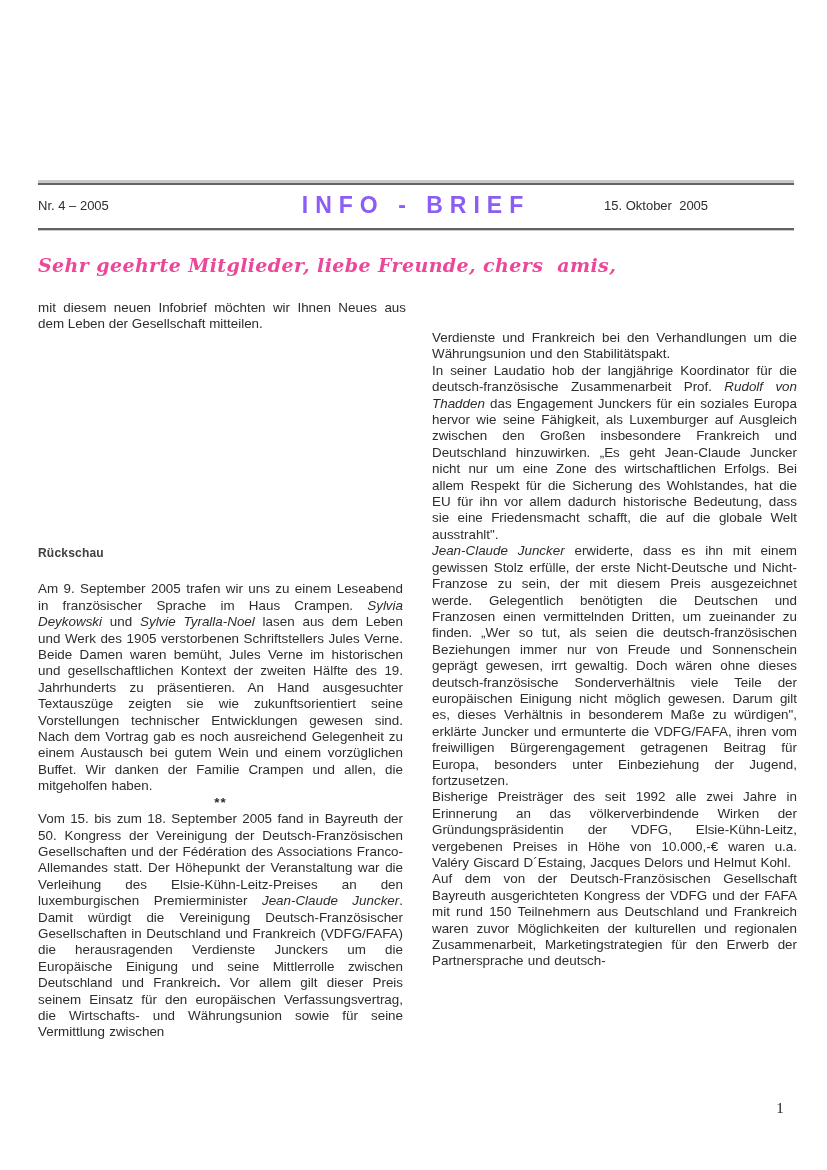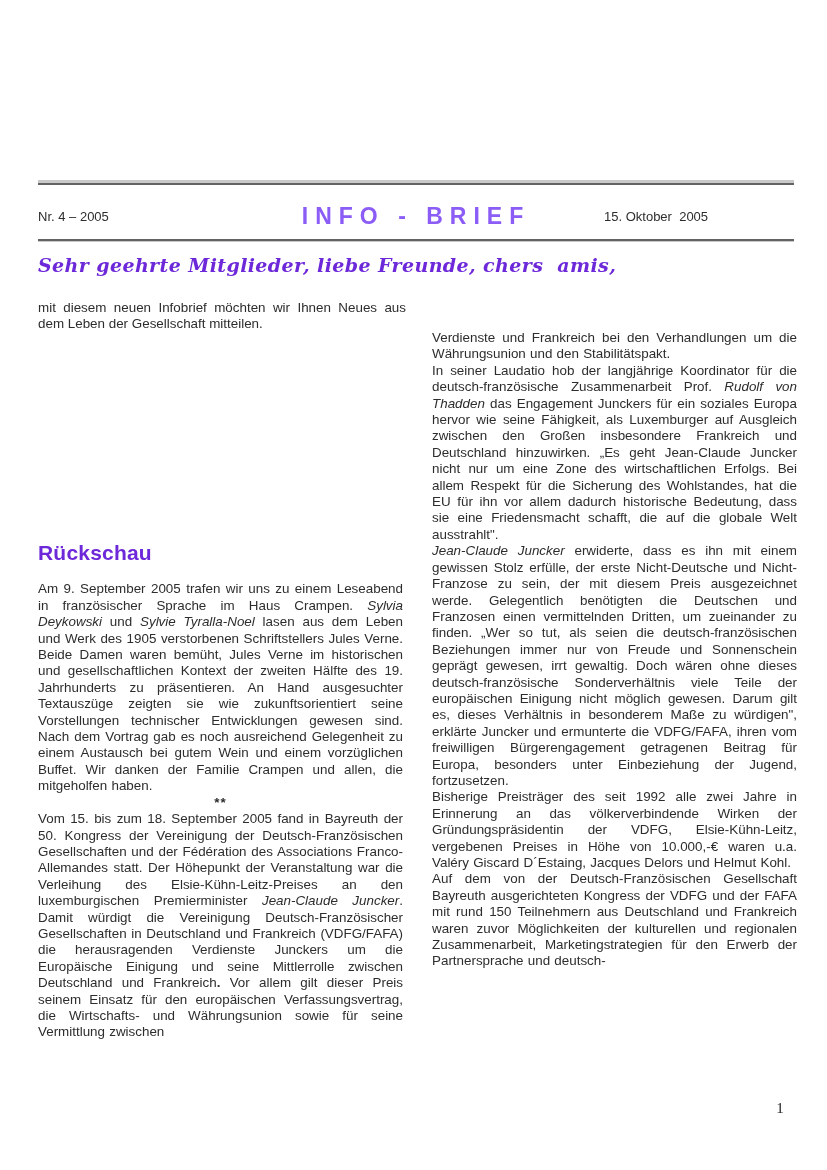--- a/index.html
+++ b/index.html
@@ -12,52 +12,52 @@
     color:#2d2d2d;
     overflow:hidden;
   }
   
   .masthead {
     position:absolute; left:38px; top:183px; width:756px;
     border-top:2px solid #636363;
     border-bottom:2px solid #636363;
     box-shadow:0 1px 0 #c9c9c9, 0 -3px 0 #c9c9c9;
     display:flex; align-items:center;
-    padding:18px 0 9px 0;
+    padding:7px 0 9px 0;
   }
   .masthead .issue { width:190px; font-size:13px; white-space:pre; }
   .masthead .title {
     flex:1; text-align:center;
     font-size:23px; font-weight:bold; letter-spacing:7px;
     color:#8b5cf6;
   }
   .masthead .date { width:190px; text-align:left; font-size:13px; white-space:pre; }
 
   
   .greeting {
     position:absolute; left:38px; top:254px;
     font-family:"DejaVu Serif", serif;
     font-style:italic; font-weight:bold;
-    font-size:19px; color:#6d28d9;
+    font-size:19px; color:#ec4899;
     letter-spacing:0.4px;
     white-space:pre;
   }
 
   .intro {
     position:absolute; left:38px; top:300px; width:368px;
     font-size:13.4px; line-height:16.4px; text-align:justify;
   }
 
   .col { position:absolute; width:365px; font-size:13.4px; line-height:16.4px; text-align:justify; word-spacing:0.5px; }
   .col p { margin:0; padding:0; }
   .col-left { left:38px; top:545px; }
   .col-right { left:432px; top:330px; }
 
   .section-heading {
-    font-size:21px; font-weight:bold; color:#6d28d9;
+    font-size:12px; font-weight:bold; color:#404040;
     margin:0 0 20px 0; letter-spacing:0.2px; text-align:left;
   }
   .separator { text-align:center; font-weight:bold; letter-spacing:1px; line-height:16.4px; }
 
   .i { font-style:italic; }
   .b { font-weight:bold; }
 
   .pagenum {
     position:absolute; left:768px; top:1100px; width:24px;
     text-align:center;

